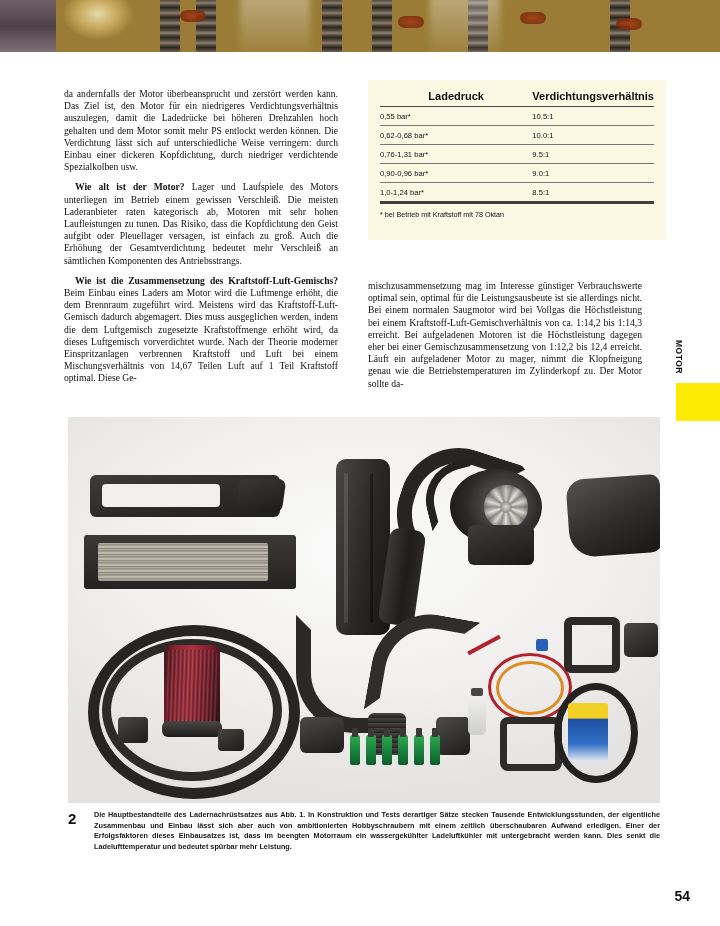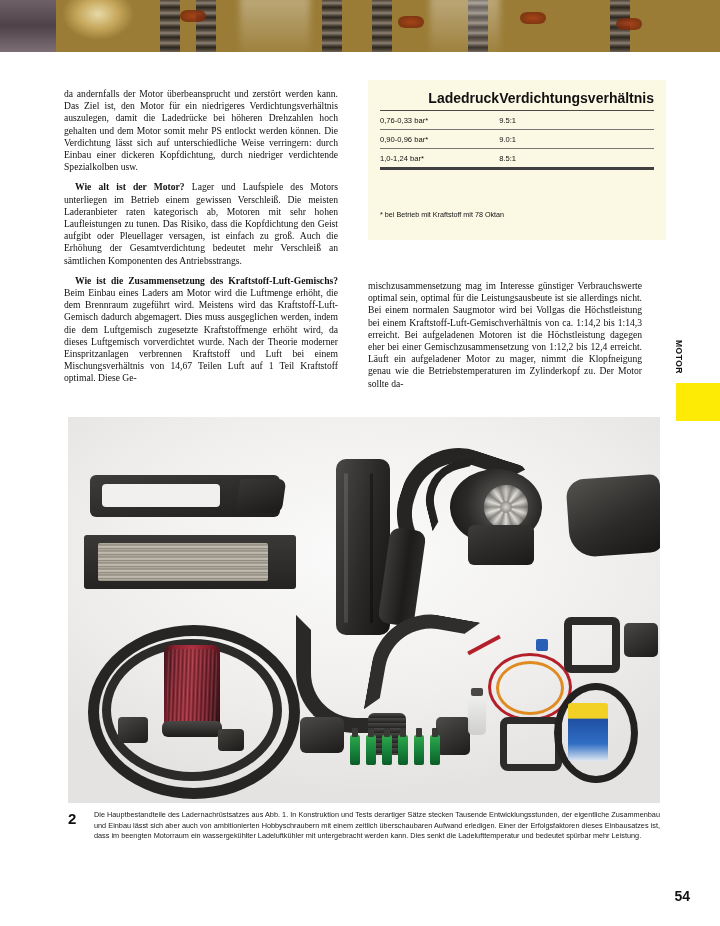--- a/index.html
+++ b/index.html
@@ -75,21 +75,21 @@
   .table-box{
     position:absolute;left:368px;top:80px;width:298px;height:160px;
     background:#fbf8e4;
   }
   .tbl{
     position:absolute;left:12px;top:10px;width:274px;
     border-collapse:collapse;
     font-family:"Liberation Sans", sans-serif;
   }
   .tbl th{
-    text-align:right;font-size:14px;font-weight:bold;color:#111;
+    text-align:center;font-size:11px;font-weight:bold;color:#111;
     padding:0 0 4px 0;border-bottom:1px solid #4a4a4a;
   }
   .tbl td{
     font-size:7.6px;color:#111;padding:5px 0 4px 0;
     border-bottom:1px solid #777;
   }
   .tbl tr:last-child td{border-bottom:3px solid #404040;}
   .tbl .c2{width:118px;}
   .tbl-note{
     position:absolute;left:12px;top:130px;width:274px;
@@ -237,20 +237,21 @@
   .sm3{left:556px;top:206px;width:34px;height:34px;border-radius:5px;background:linear-gradient(150deg,#4a4846,#1d1c1b);}
   .sm4{left:496px;top:200px;width:40px;height:40px;border-radius:7px;
     border:8px solid #2b2a29;background:transparent;}
 
   
   .caption{
     position:absolute;left:68px;top:810px;width:592px;
     font-family:"Liberation Sans", sans-serif;
     font-size:7.3px;line-height:10.6px;color:#1a1a1a;
     text-align:justify;
+    font-weight:bold;
   }
   .cap-num{
     position:absolute;left:68px;top:810px;
     font-family:"Liberation Sans", sans-serif;
     font-size:15px;font-weight:bold;color:#111;
   }
   .cap-body{margin-left:26px;}
 
   
   .pageno{
@@ -291,21 +292,29 @@
 <div class="table-box">
   <table class="tbl">
     <thead>
       <tr>
         <th>Ladedruck</th>
         <th class="c2">Verdichtungsverhältnis</th>
       </tr>
     </thead>
     <tbody>
       <tr>
-        <td>0,76-0,33 bar*</td>
+        <td>0,55 bar*</td>
+        <td>10.5:1</td>
+      </tr>
+      <tr>
+        <td>0,62-0,68 bar*</td>
+        <td>10.0:1</td>
+      </tr>
+      <tr>
+        <td>0,76-1,31 bar*</td>
         <td>9.5:1</td>
       </tr>
       <tr>
         <td>0,90-0,96 bar*</td>
         <td>9.0:1</td>
       </tr>
       <tr>
         <td>1,0-1,24 bar*</td>
         <td>8.5:1</td>
       </tr>

